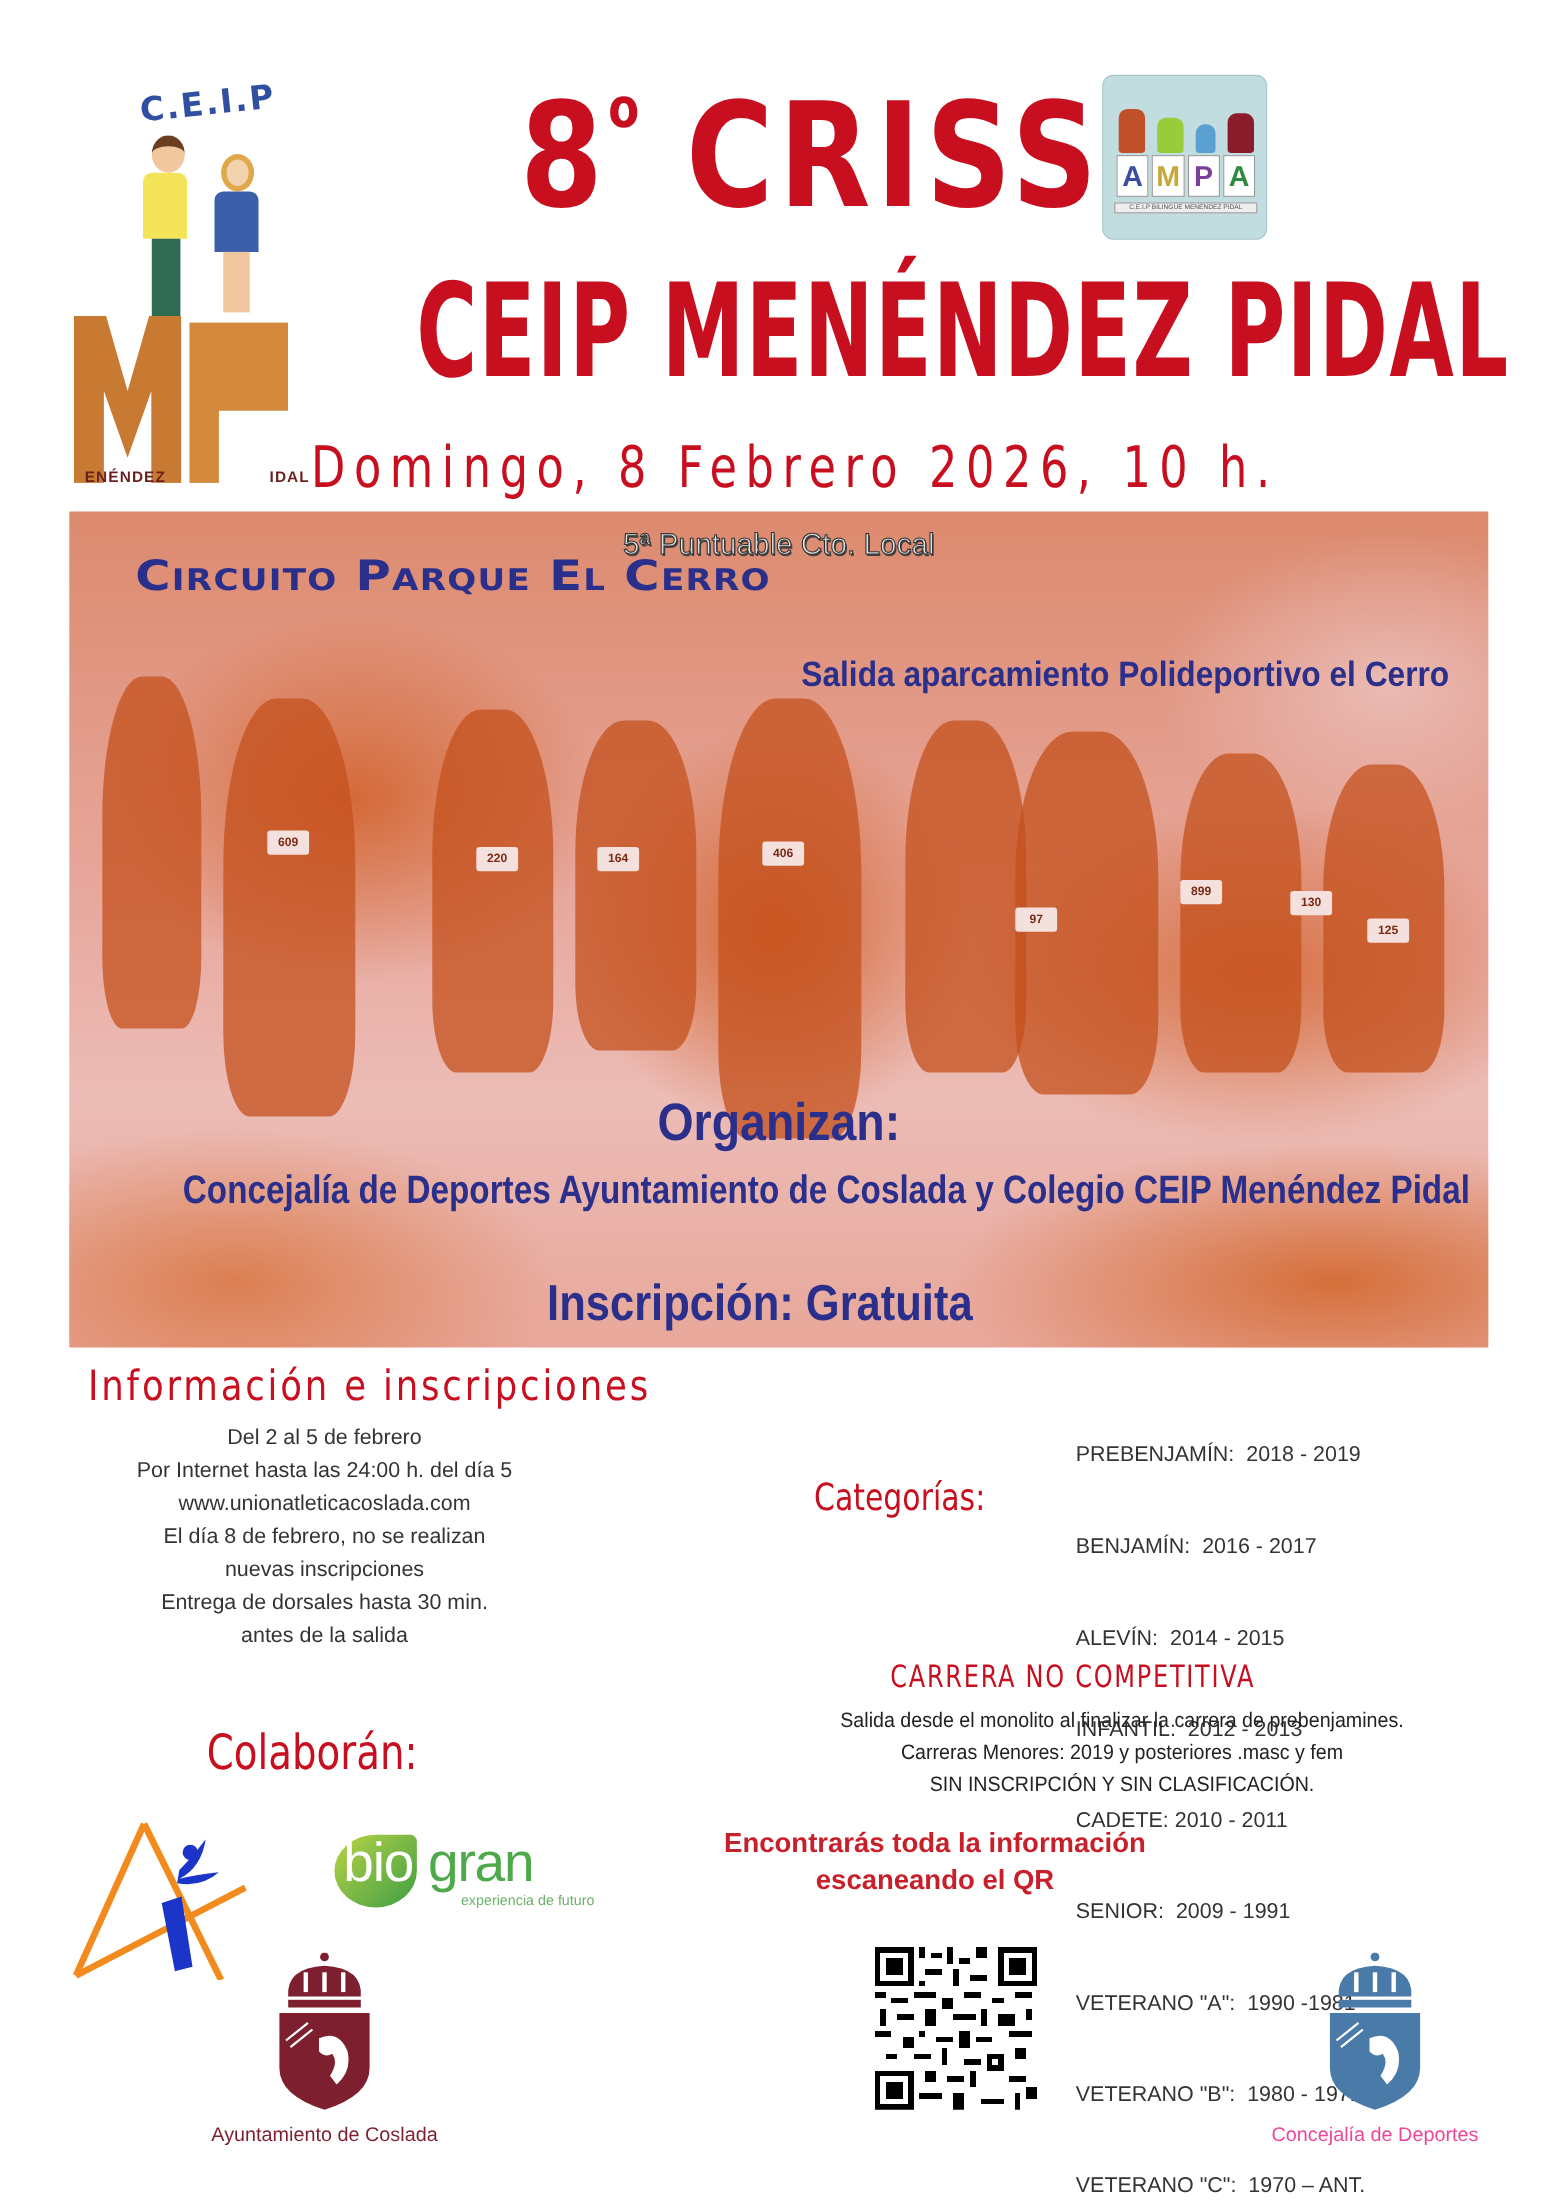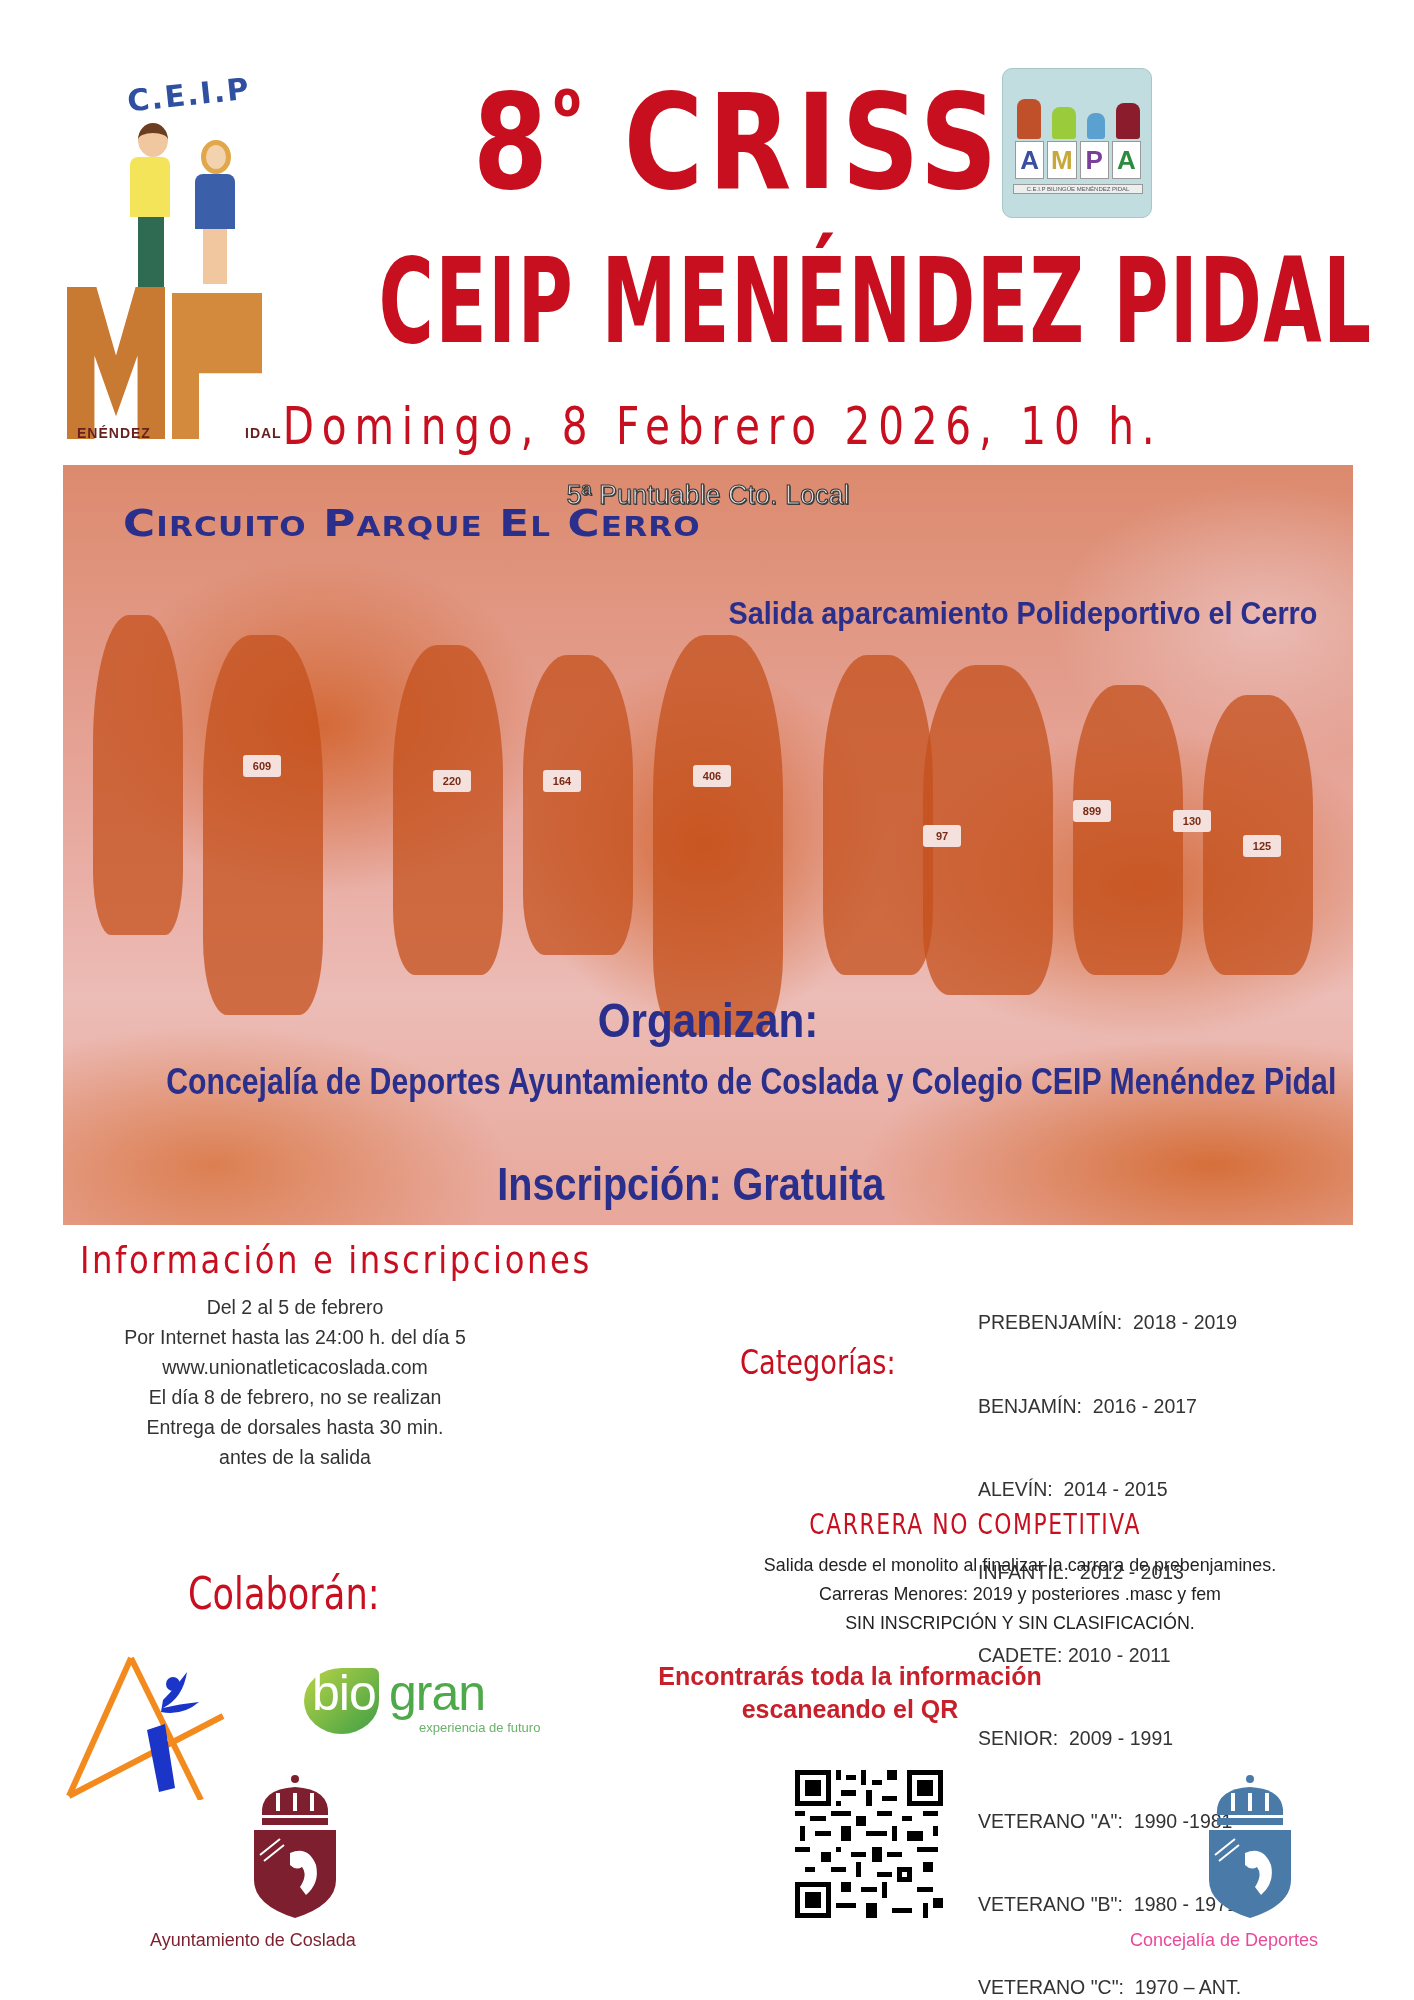--- a/index.html
+++ b/index.html
@@ -94,21 +94,21 @@
     .logo-biogran .bio { position: absolute; left: 8px; top: 4px; font-size: 50px; color: #fff; letter-spacing: -1px; }
     .logo-biogran .gran { position: absolute; left: 85px; top: 4px; font-size: 50px; color: #4ea94a; letter-spacing: -1px; }
     .logo-biogran .tag { position: absolute; left: 84px; top: 60px; font-size: 13px; color: #6bb26a; white-space: nowrap; margin-left: 31px; }
 
     .qr-text { position: absolute; left: 600px; top: 1660px; width: 500px; text-align: center; font-weight: bold; font-size: 25px; line-height: 33px; color: #c8202a; }
     .qr-code { position: absolute; left: 795px; top: 1770px; width: 148px; height: 148px; }
 
     .logo-coslada { position: absolute; left: 150px; top: 1775px; width: 290px; height: 200px; }
     .logo-deportes { position: absolute; left: 1130px; top: 1775px; width: 240px; height: 200px; }
     .crest { position: absolute; left: 50%; top: 0; transform: translateX(-50%); width: 90px; height: 145px; }
-    .crest-label { position: absolute; left: 0; width: 100%; top: 155px; font-size: 18px; white-space: nowrap; }
+    .crest-label { position: absolute; left: 0; width: 100%; top: 155px; text-align: center; font-size: 18px; white-space: nowrap; }
   </style>
 </head>
 <body>
 
 <div class="logo-ceip">
   <div class="ceip-text">C.E.I.P</div>
   <div class="kid1">
       <div class="head"></div>
       <div class="body"></div>
       <div class="legs"></div>
@@ -172,20 +172,21 @@
   <div class="org-names">Concejalía de Deportes Ayuntamiento de Coslada y Colegio CEIP Menéndez Pidal</div>
   <div class="inscripcion">Inscripción: Gratuita</div>
 </div>
 
 <div class="info-heading">Información e inscripciones</div>
 <div class="info-lines">
   <div>Del 2 al 5 de febrero</div>
   <div>Por Internet hasta las 24:00 h. del día 5</div>
   <div>www.unionatleticacoslada.com</div>
   <div>El día 8 de febrero, no se realizan</div>
+  <div>nuevas inscripciones</div>
   <div>Entrega de dorsales hasta 30 min.</div>
   <div>antes de la salida</div>
 </div>
 
 <div class="cat-heading">Categorías:</div>
 <div class="cat-list">
   <div>PREBENJAMÍN:  2018 - 2019</div>
   <div>BENJAMÍN:  2016 - 2017</div>
   <div>ALEVÍN:  2014 - 2015</div>
   <div>INFANTIL:  2012 - 2013</div>

